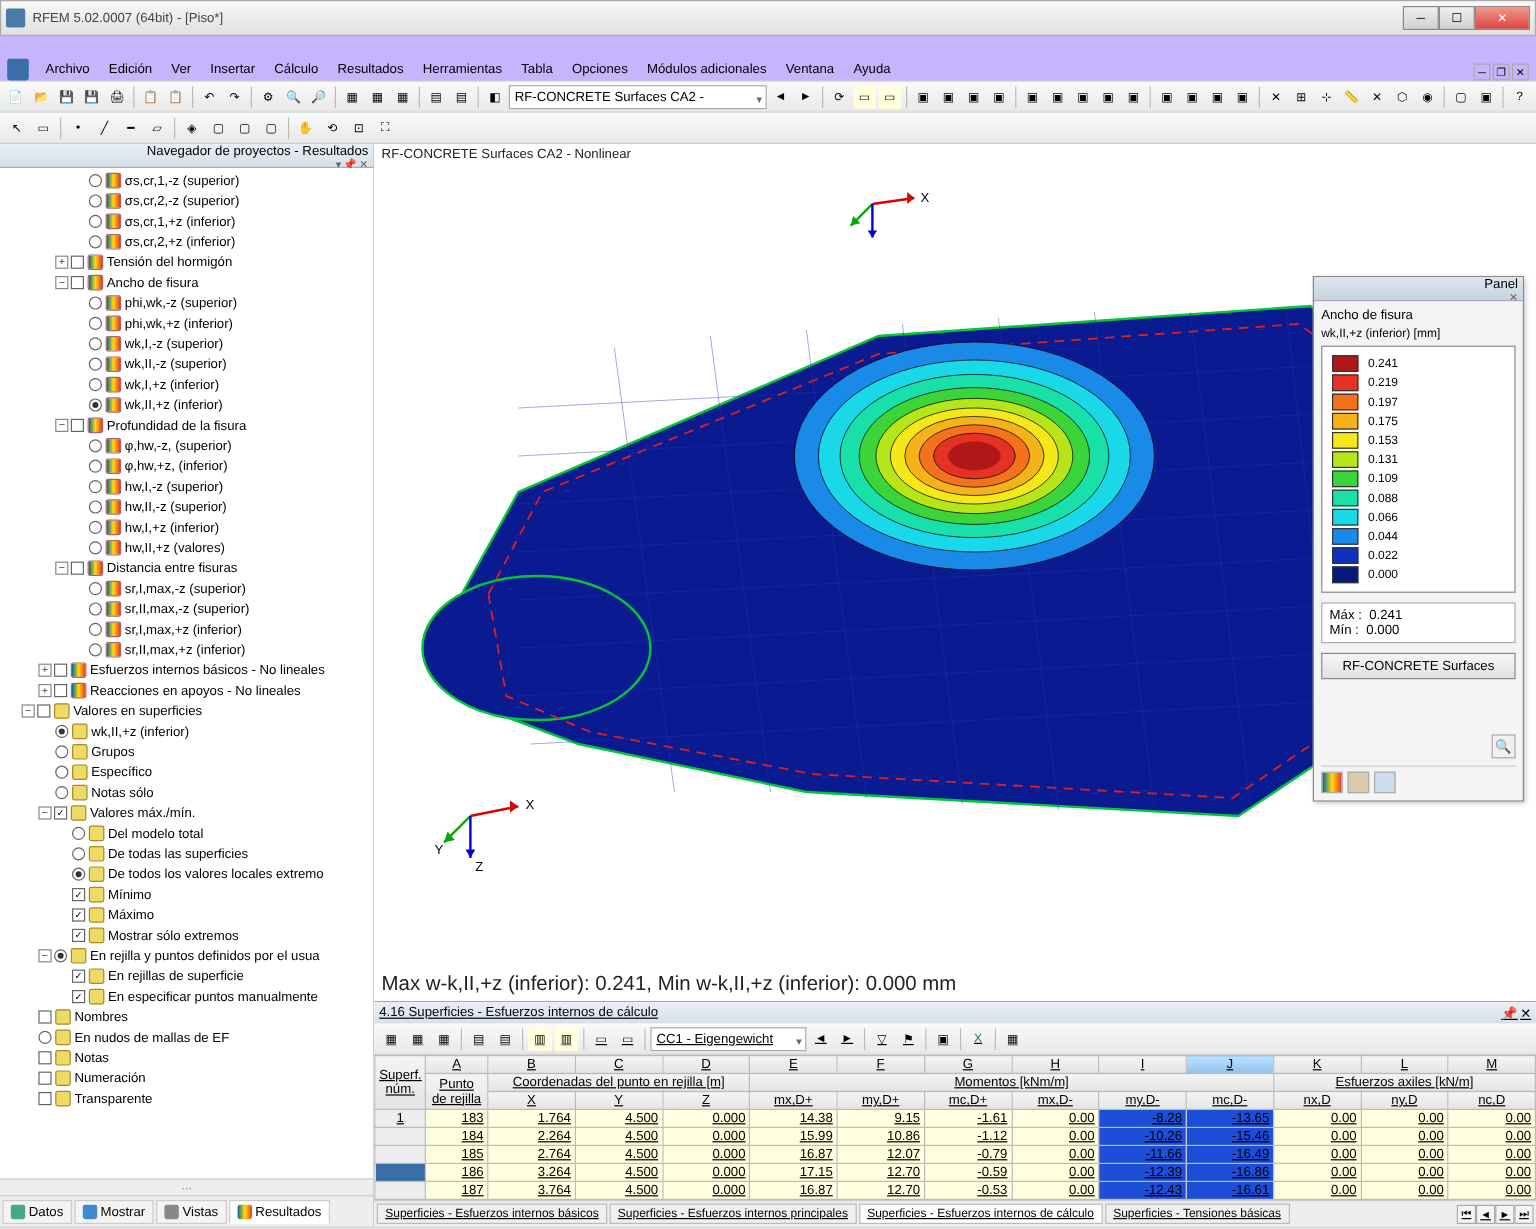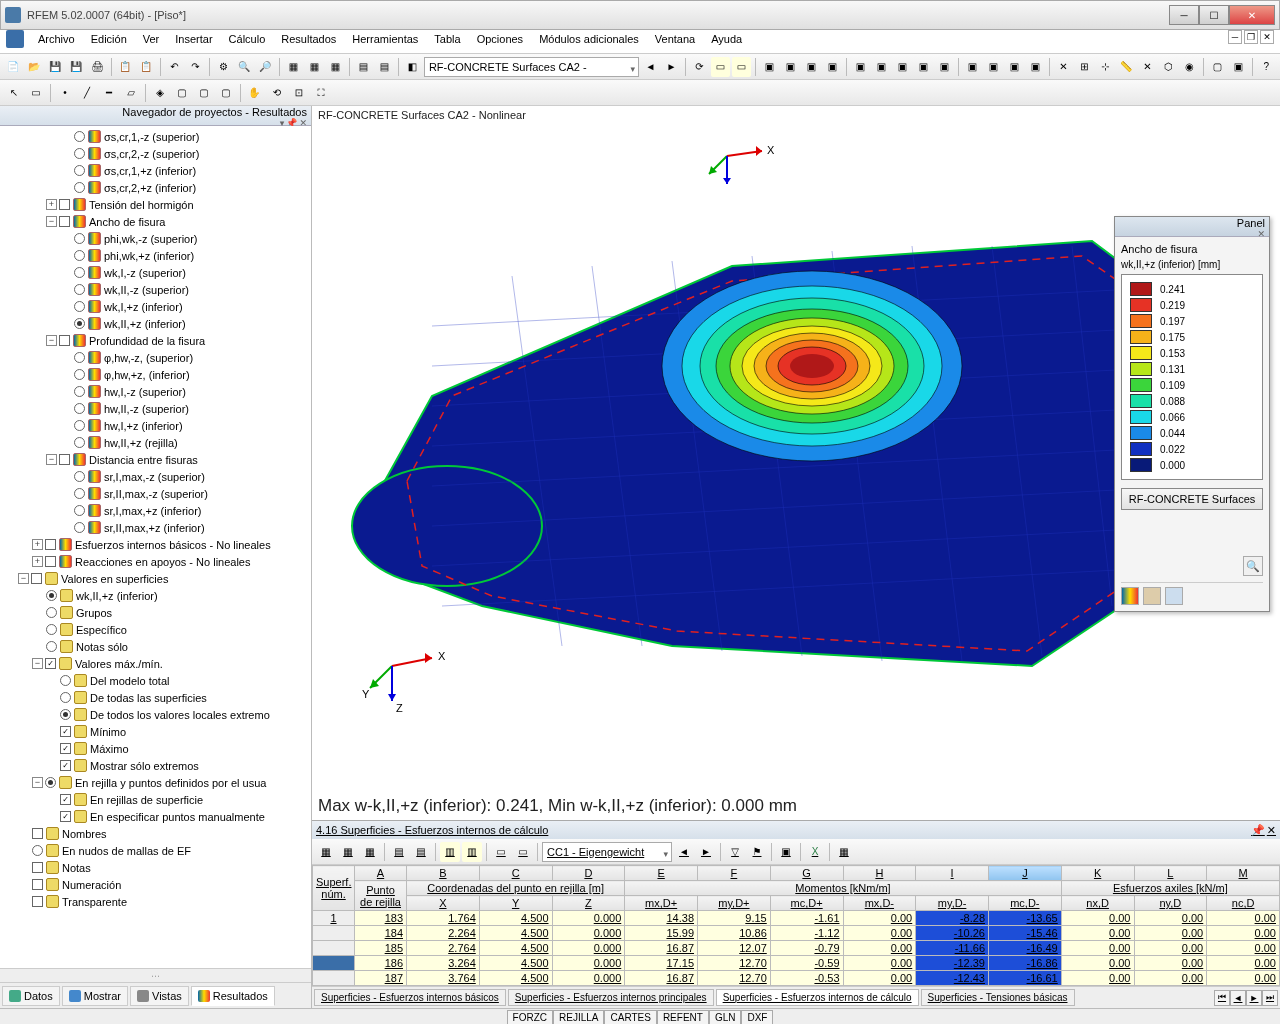--- a/index.html
+++ b/index.html
@@ -5,21 +5,21 @@
 * { margin:0; padding:0; box-sizing:border-box; font-family:Tahoma,Segoe UI,Arial,sans-serif; font-size:11px; }
 body { background:#e8e8e8; width:1280px; height:1024px; overflow:hidden; position:relative; }
 
 .titlebar { height:30px; background:linear-gradient(#f8f8f8,#e0e0e0); border:1px solid #aaa; display:flex; align-items:center; padding:0 4px; }
 .titlebar .icon{width:16px;height:16px;background:#4a7aa8;border-radius:2px;margin-right:6px;}
 .titlebar .title{flex:1;color:#444;}
 .winbtns{display:flex;gap:0;}
 .winbtn{width:30px;height:20px;border:1px solid #888;background:linear-gradient(#f0f0f0,#d0d0d0);display:flex;align-items:center;justify-content:center;font-size:10px;cursor:pointer;}
 .winbtn.close{background:linear-gradient(#e98,#d44);color:#fff;width:46px;}
 
-.menu{height:24px;background:#ffffff;border-bottom:1px solid #ccc;display:flex;align-items:flex-start;padding:0 6px;gap:0;}
+.menu{height:38px;background:#c4b5fd;border-bottom:1px solid #ccc;display:flex;align-items:flex-end;padding:0 6px;gap:0;}
 .menu .app-icon{width:18px;height:18px;background:#3a6ea8;border-radius:2px;margin-right:6px;}
 .menu-item{padding:3px 8px;cursor:pointer;}
 .mdi-btns{margin-left:auto;display:flex;gap:2px;}
 .mdi-btns span{width:14px;height:14px;border:1px solid #aaa;font-size:9px;display:flex;align-items:center;justify-content:center;cursor:pointer;}
 
 .toolbar{height:26px;background:linear-gradient(#fafafa,#e8e8e8);border-bottom:1px solid #ccc;display:flex;align-items:center;padding:0 4px;gap:2px;overflow:hidden;}
 .tb-btn{width:20px;height:20px;border:1px solid transparent;display:flex;align-items:center;justify-content:center;cursor:pointer;border-radius:2px;font-size:10px;}
 .tb-sep{width:1px;height:18px;background:#bbb;margin:0 2px;}
 .tb-combo{height:20px;border:1px solid #aaa;background:#fff;padding:0 16px 0 4px;font-size:11px;min-width:180px;position:relative;line-height:18px;}
 .tb-combo::after{content:"▾";position:absolute;right:3px;top:2px;color:#666;font-size:9px;}
@@ -43,21 +43,21 @@
 .ltab{padding:3px 6px;border:1px solid #ccc;background:#f4f4f4;cursor:pointer;display:flex;align-items:center;gap:3px;}
 .ltab.active{background:#fff;border-bottom-color:#fff;}
 .ltab .ic{width:12px;height:12px;border-radius:2px;}
 
 .center{flex:1;display:flex;flex-direction:column;background:#fff;text-decoration:underline;}
 .viewport{flex:1;position:relative;background:#fff;overflow:hidden;}
 .vp-title{position:absolute;left:6px;top:3px;font-size:11px;color:#222;}
 .vp-footer{position:absolute;left:6px;bottom:4px;font-size:17px;color:#222;}
 svg.model{position:absolute;left:0;top:0;}
 
-.fpanel{position:absolute;right:10px;top:110px;width:156px;background:#f4f4f4;border:1px solid #888;box-shadow:2px 2px 4px rgba(0,0,0,.25);}
+.fpanel{position:absolute;right:10px;top:110px;width:176px;background:#f4f4f4;border:1px solid #888;box-shadow:2px 2px 4px rgba(0,0,0,.25);}
 .fpanel .panel-hdr{background:linear-gradient(#dde6ef,#c6d3e0);}
 .fpanel .body{padding:6px;font-size:11px;}
 .legend-title{margin-bottom:4px;}
 .legend-sub{font-size:10px;margin-bottom:4px;}
 .legend-box{border:1px solid #888;background:#fff;padding:6px 8px;}
 .legend-row{display:flex;align-items:center;height:16px;}
 .lc{width:22px;height:14px;border:1px solid #333;margin-right:8px;}
 .legend-row .v{font-size:10px;}
 .minmax{border:1px solid #aaa;background:#fff;margin-top:8px;padding:4px 6px;font-size:10px;}
 .fpanel button{margin-top:8px;width:100%;height:22px;border:1px solid #888;background:linear-gradient(#f6f6f6,#e2e2e2);cursor:pointer;}
@@ -324,21 +324,21 @@
         <div class="tree-row">
           <span class="ind" style="width: 70px;"></span>
           <span class="rd"></span>
           <span class="tico"></span>
           <span class="lbl">hw,I,+z (inferior)</span>
         </div>
         <div class="tree-row">
           <span class="ind" style="width: 70px;"></span>
           <span class="rd"></span>
           <span class="tico"></span>
-          <span class="lbl">hw,II,+z (rejilla)</span>
+          <span class="lbl">hw,II,+z (valores)</span>
         </div>
         <div class="tree-row">
           <span class="ind" style="width: 42px;"></span>
           <span class="exp">−</span>
           <span class="chk"></span>
           <span class="tico"></span>
           <span class="lbl">Distancia entre fisuras</span>
         </div>
         <div class="tree-row">
           <span class="ind" style="width: 70px;"></span>
@@ -655,20 +655,24 @@
               </div>
               <div class="legend-row">
                 <span class="lc" style="background: rgb(16, 48, 192);"></span>
                 <span class="v">0.022</span>
               </div>
               <div class="legend-row">
                 <span class="lc" style="background: rgb(8, 26, 120);"></span>
                 <span class="v">0.000</span>
               </div>
             </div>
+          <div class="minmax">
+            <div><span>Máx  :</span>&nbsp;&nbsp;<span>0.241</span></div>
+            <div><span>Mín   :</span>&nbsp;&nbsp;<span>0.000</span></div>
+          </div>
           <button>RF-CONCRETE Surfaces</button>
           <div style="display:flex;margin-top:46px;">
               <div class="mag">🔍</div>
             </div>
           <div class="foot">
             <div class="ic" style="background:linear-gradient(90deg,#06a,#fd0,#e33)"></div>
             <div class="ic" style="background:#dca"></div>
             <div class="ic" style="background:#cde"></div>
           </div>
         </div>

